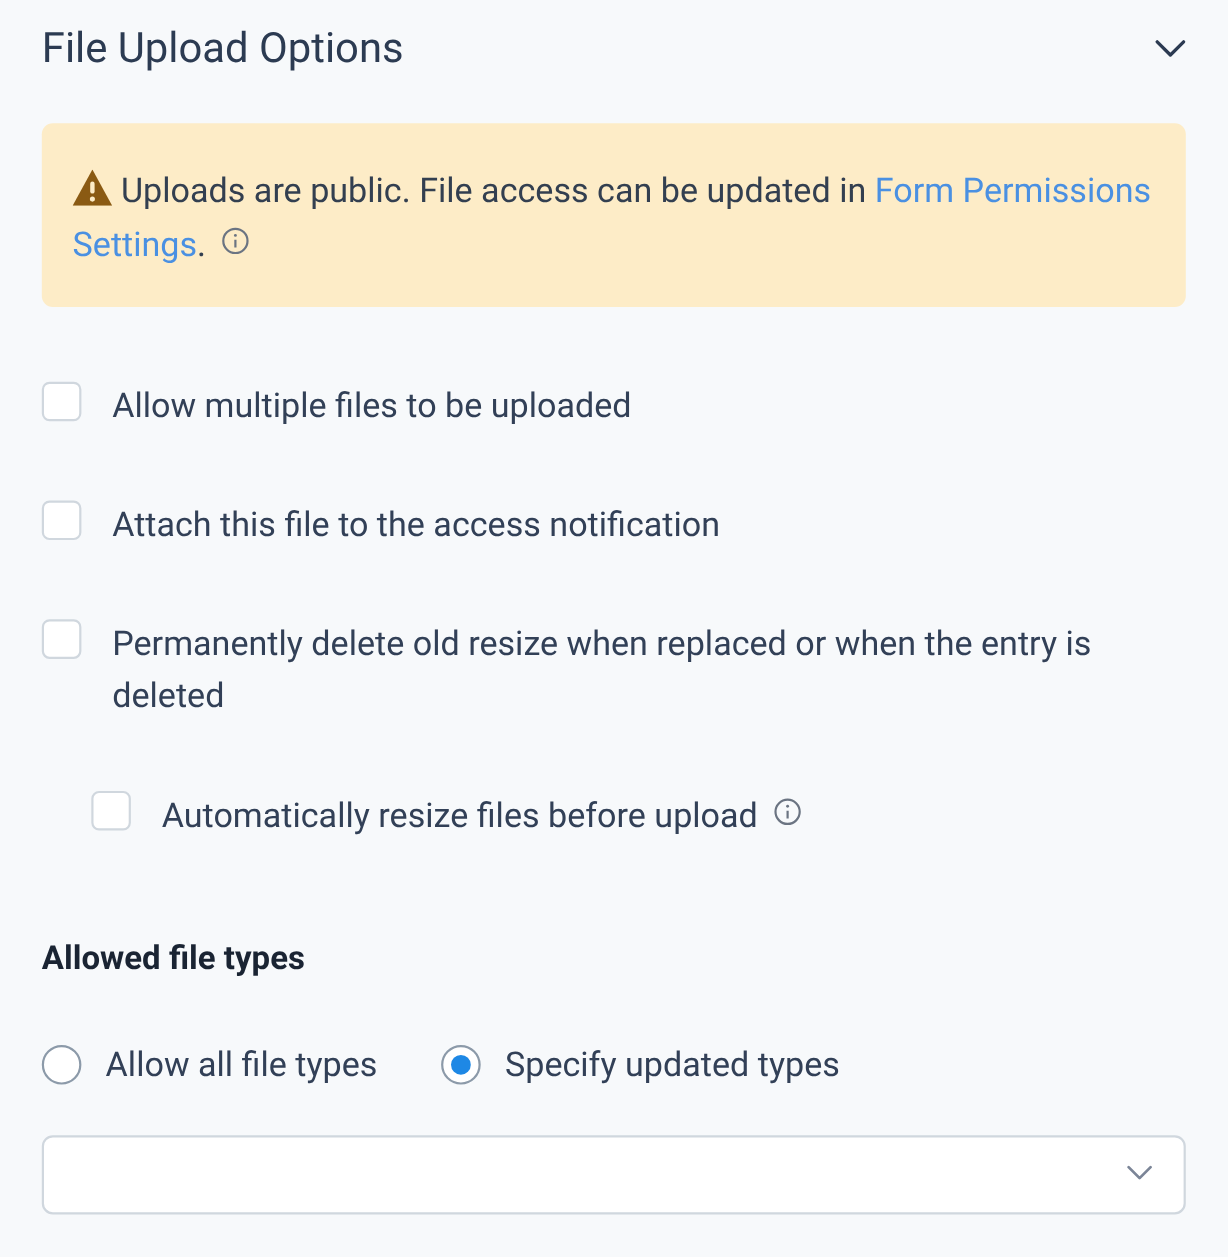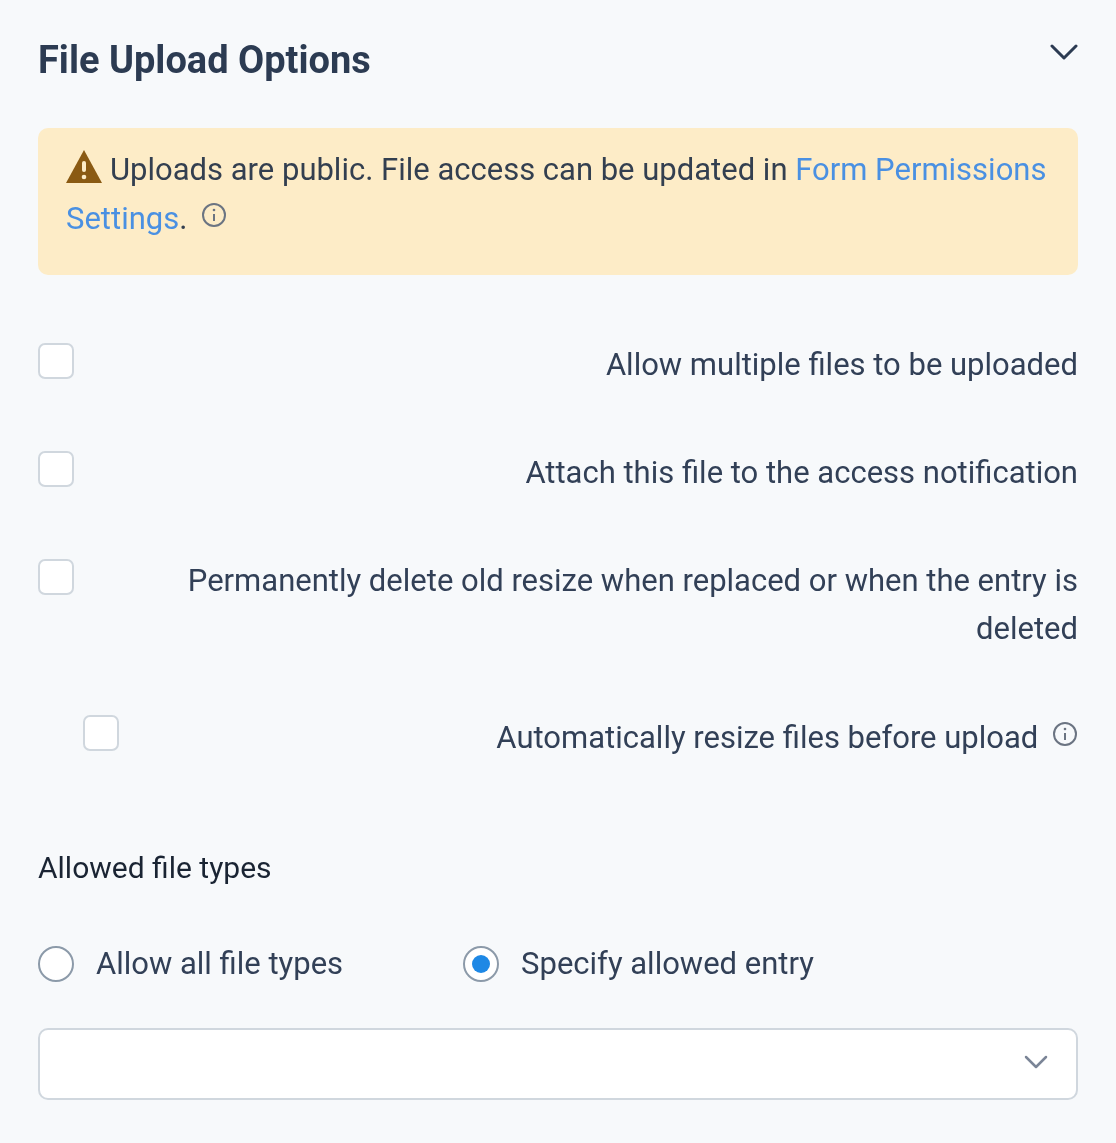--- a/index.html
+++ b/index.html
@@ -13,37 +13,36 @@
     }
     .section-header {
       display: flex;
       align-items: center;
       justify-content: space-between;
       margin-bottom: 46px;
       padding-top: 4px;
     }
     .section-title {
       font-size: 38px;
-      font-weight: 700;
+      font-weight: 400;
       color: #2c3b52;
-      margin-top: 16px;
     }
     .chevron {
       width: 28px;
       height: 28px;
       display: flex;
       align-items: center;
       justify-content: center;
     }
     .chevron svg { width: 28px; height: 18px; }
 
     .alert {
       background: #fdecc7;
       border-radius: 10px;
-      padding: 18px 28px 32px 28px;
+      padding: 38px 28px 32px 28px;
       font-size: 31px;
       line-height: 1.55;
       color: #333f50;
       margin-bottom: 66px;
     }
     .alert-icon {
       display: inline-block;
       vertical-align: -3px;
       margin-right: 8px;
       width: 36px;
@@ -57,50 +56,49 @@
       vertical-align: 1px;
       margin-left: 6px;
     }
     .info-circle svg { width: 26px; height: 26px; }
 
     .option-row {
       display: flex;
       align-items: flex-start;
       gap: 28px;
       margin-bottom: 60px;
-      text-align: right;
     }
     .option-row.last { margin-bottom: 0; margin-left: 45px; }
     .checkbox {
       width: 36px;
       height: 36px;
       flex: 0 0 36px;
       border: 2px solid #d0d7de;
       border-radius: 7px;
       background: #fff;
       margin-top: 2px;
     }
     .option-label {
       font-size: 31px;
       line-height: 1.55;
       color: #324057;
       flex: 1;
     }
 
     .subheading {
       font-size: 30px;
-      font-weight: 400;
+      font-weight: 700;
       color: #1a2433;
       margin-top: 88px;
       margin-bottom: 60px;
     }
 
     .radio-row {
       display: flex;
-      gap: 120px;
+      gap: 58px;
       margin-bottom: 46px;
     }
     .radio-item {
       display: flex;
       align-items: center;
       gap: 22px;
     }
     .radio {
       width: 36px;
       height: 36px;
@@ -198,21 +196,21 @@
 
 <div class="radio-row">
   <label class="radio-item">
     <span class="radio"></span>
     <span class="radio-label">Allow all file types</span>
   </label>
   <label class="radio-item">
     <span class="radio checked">
         <span class="dot"></span>
       </span>
-    <span class="radio-label">Specify allowed entry</span>
+    <span class="radio-label">Specify updated types</span>
   </label>
 </div>
 
 <div class="select-box">
   <span></span>
   <span>
     <svg viewBox="0 0 24 16" fill="none" stroke="#7b8597" stroke-width="2.5" stroke-linecap="round" stroke-linejoin="round">
         <polyline points="2,3 12,13 22,3"></polyline>
       </svg>
   </span>

